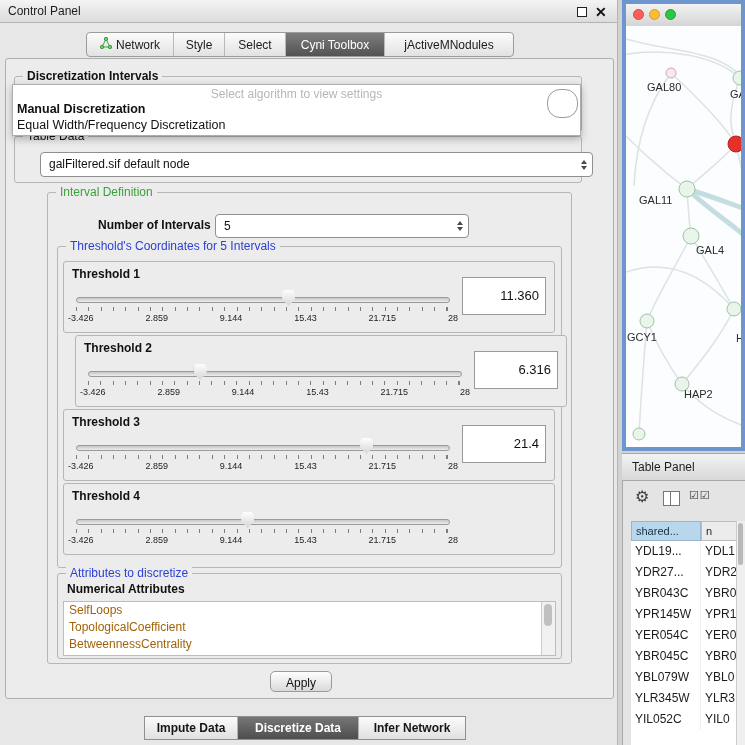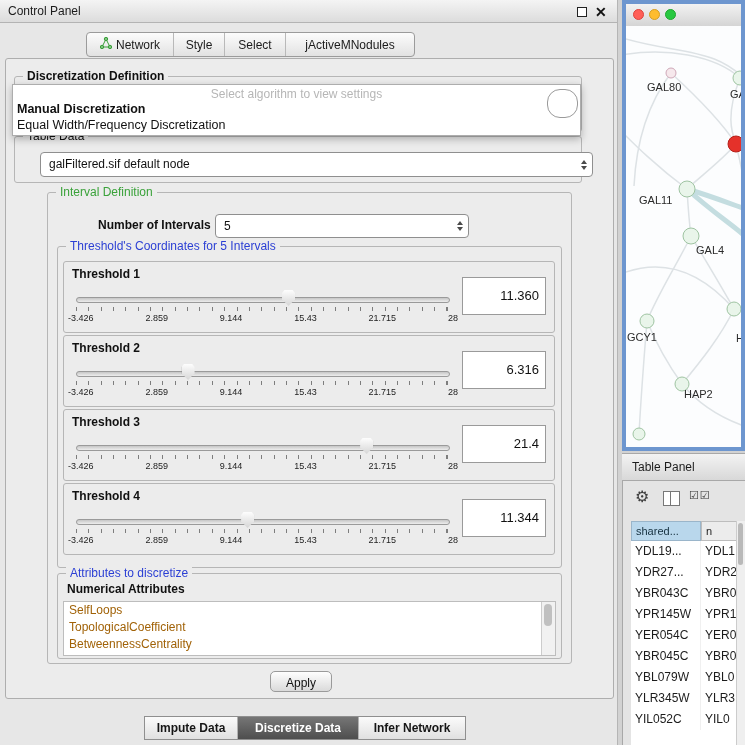--- a/index.html
+++ b/index.html
@@ -128,29 +128,32 @@
             </svg>
         </span>
         <span>Network</span>
       </div>
       <div class="ttab" style="width:50px">
           <span>Style</span>
         </div>
       <div class="ttab" style="width:60px">
           <span>Select</span>
         </div>
+      <div class="ttab sel" style="width:98px">
+          <span>Cyni Toolbox</span>
+        </div>
       <div class="ttab" style="width:128px">
           <span>jActiveMNodules</span>
         </div>
     </div>
 
     <div class="mainpanel"></div>
 
     <div class="group" style="left:14px;top:76px;width:566px;height:54px;">
-      <span class="gtitle bold">Discretization Definition</span>
+      <span class="gtitle bold">Discretization Intervals</span>
     </div>
     <div class="combo" style="left:22px;top:90px;width:552px;height:26px;line-height:26px;border-radius:13px;"></div>
 
     <div class="group" style="left:14px;top:136px;width:566px;height:45px;">
       <span class="gtitle">Table Data</span>
     </div>
     <div class="combo" style="left:22px;top:152px;width:551px;height:23px;line-height:23px;margin-left:18px;">
       <span class="cval">galFiltered.sif default node</span>
       <span class="stepper">
           <span class="tri-up"></span>
@@ -186,21 +189,21 @@
           <span>9.144</span>
           <span>15.43</span>
           <span>21.715</span>
           <span>28</span>
         </div>
         <div class="thumb" style="left: calc(57% - 6px);"></div>
       </div>
       <div class="vbox">11.360</div>
     </div>
 
-    <div class="tbox" style="top:335px;">
+    <div class="tbox" style="top:335px;margin-left:12px;">
       <div class="tlabel">Threshold 2</div>
       <div class="slider">
         <div class="track"></div>
         <div class="ticks"></div>
         <div class="scale">
           <span>-3.426</span>
           <span>2.859</span>
           <span>9.144</span>
           <span>15.43</span>
           <span>21.715</span>
@@ -237,21 +240,20 @@
         <div class="scale">
           <span>-3.426</span>
           <span>2.859</span>
           <span>9.144</span>
           <span>15.43</span>
           <span>21.715</span>
           <span>28</span>
         </div>
         <div class="thumb" style="left: calc(46% - 6px);"></div>
       </div>
-      <div class="vbox">11.344</div>
     </div>
 
     <div class="group" style="left:57px;top:573px;width:503px;height:84px;">
       <span class="gtitle blue">Attributes to discretize</span>
     </div>
     <div class="abs" style="left:67px;top:582px;font-size:12px;font-weight:bold;color:#111;">Numerical Attributes</div>
     <div class="attr-list">
       <div class="attr-item">SelfLoops</div>
       <div class="attr-item">TopologicalCoefficient</div>
       <div class="attr-item">BetweennessCentrality</div>

